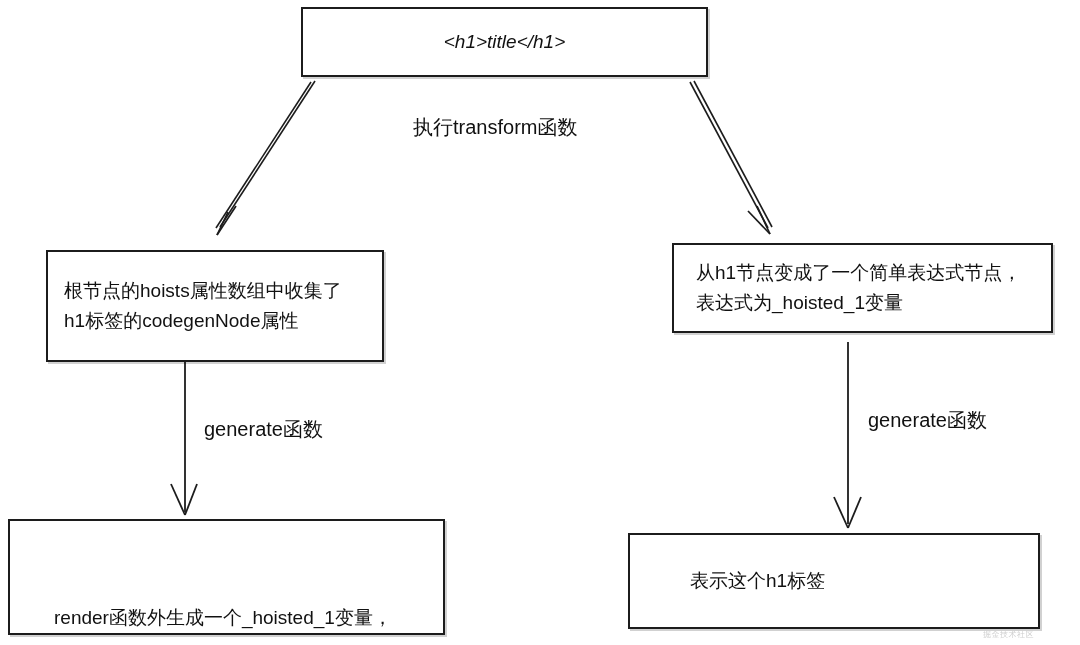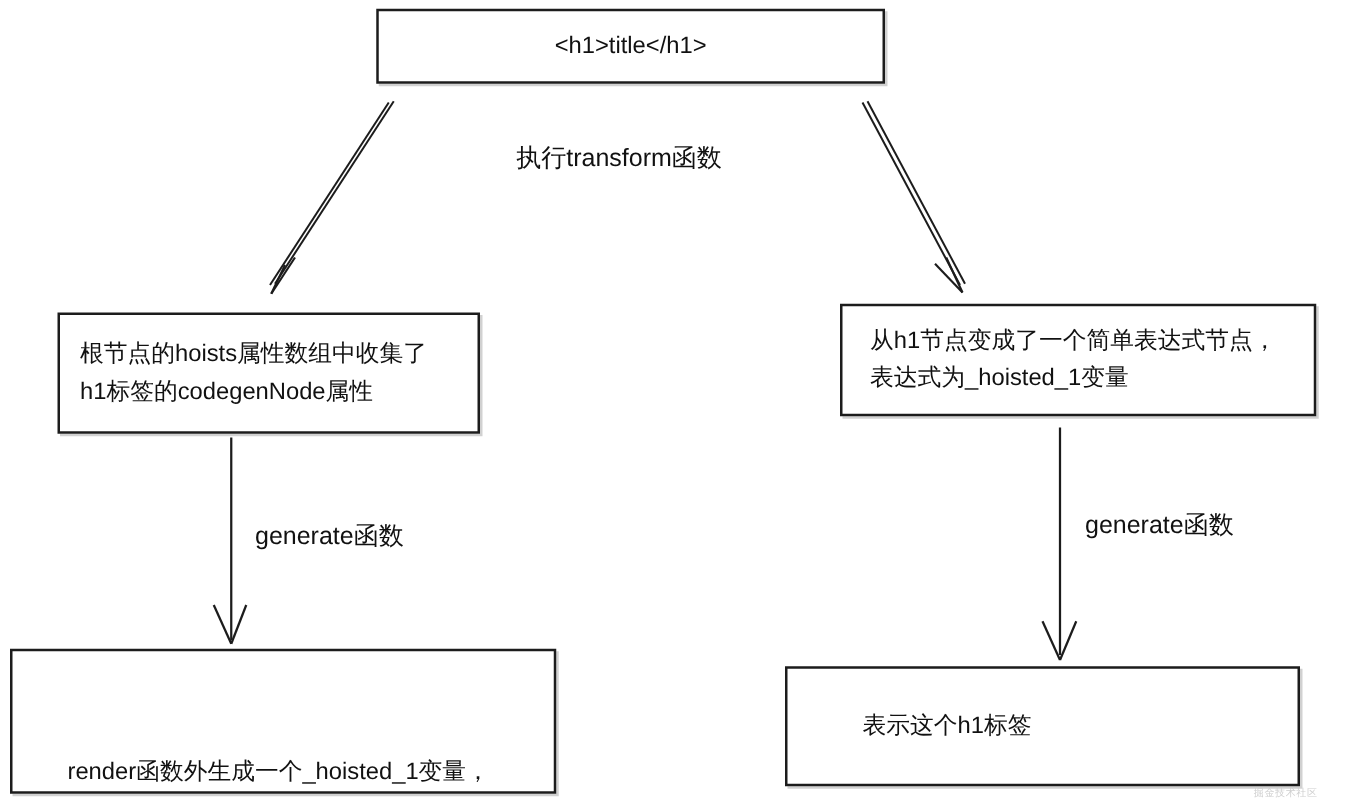--- a/index.html
+++ b/index.html
@@ -87,25 +87,25 @@
       <line x1="185" y1="515" x2="197" y2="484" stroke="#1c1c1c" stroke-width="1.8"></line>
     </g>
 
     <g>
       <line x1="848" y1="342" x2="848" y2="524" stroke="#1c1c1c" stroke-width="1.8"></line>
       <line x1="848" y1="528" x2="834" y2="497" stroke="#1c1c1c" stroke-width="1.8"></line>
       <line x1="848" y1="528" x2="861" y2="497" stroke="#1c1c1c" stroke-width="1.8"></line>
     </g>
   </svg>
 
-  <div class="node" style="left:301px; top:7px; width:407px; height:60px;">
+  <div class="node" style="left:301px; top:7px; width:407px; height:70px;font-style:italic;">
     <div class="node-text center">&lt;h1&gt;title&lt;/h1&gt;</div>
   </div>
 
-  <div class="node" style="left:46px; top:250px; width:338px; height:97px; justify-content:flex-start; padding-left:16px;">
+  <div class="node" style="left:46px; top:250px; width:338px; height:112px; justify-content:flex-start; padding-left:16px;">
     <div>
       <div class="node-text">根节点的hoists属性数组中收集了</div>
       <div class="node-text">h1标签的codegenNode属性</div>
     </div>
   </div>
 
   <div class="node" style="left:672px; top:243px; width:381px; height:90px; justify-content:flex-start; padding-left:22px;">
     <div>
       <div class="node-text">从h1节点变成了一个简单表达式节点，</div>
       <div class="node-text">表达式为_hoisted_1变量</div>
@@ -123,15 +123,15 @@
       <div class="node-text">表示这个h1标签</div>
     </div>
   </div>
 
   <div class="edge-label" style="left:413px; top:116px;">执行transform函数</div>
 
   <div class="edge-label" style="left:204px; top:418px;">generate函数</div>
 
   <div class="edge-label" style="left:868px; top:409px;">generate函数</div>
 
-  <div class="watermark" style="left:983px; top:629px;margin-left:20px;">掘金技术社区</div>
+  <div class="watermark" style="left:983px; top:629px;">掘金技术社区</div>
 
 </div>
 
 </body></html>

